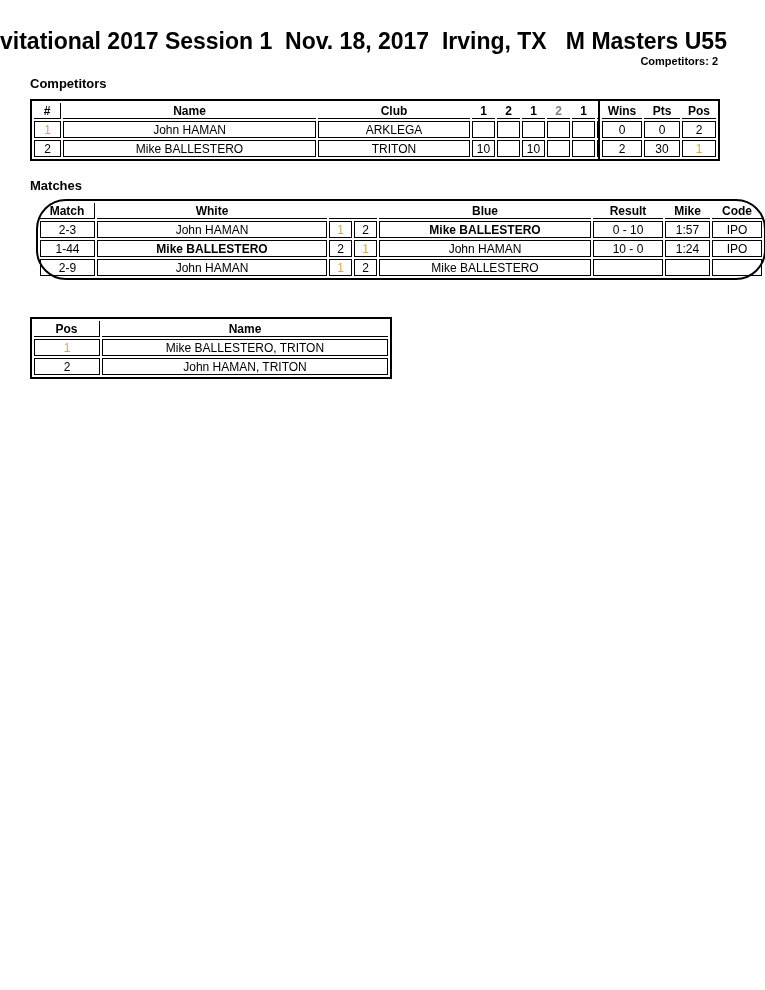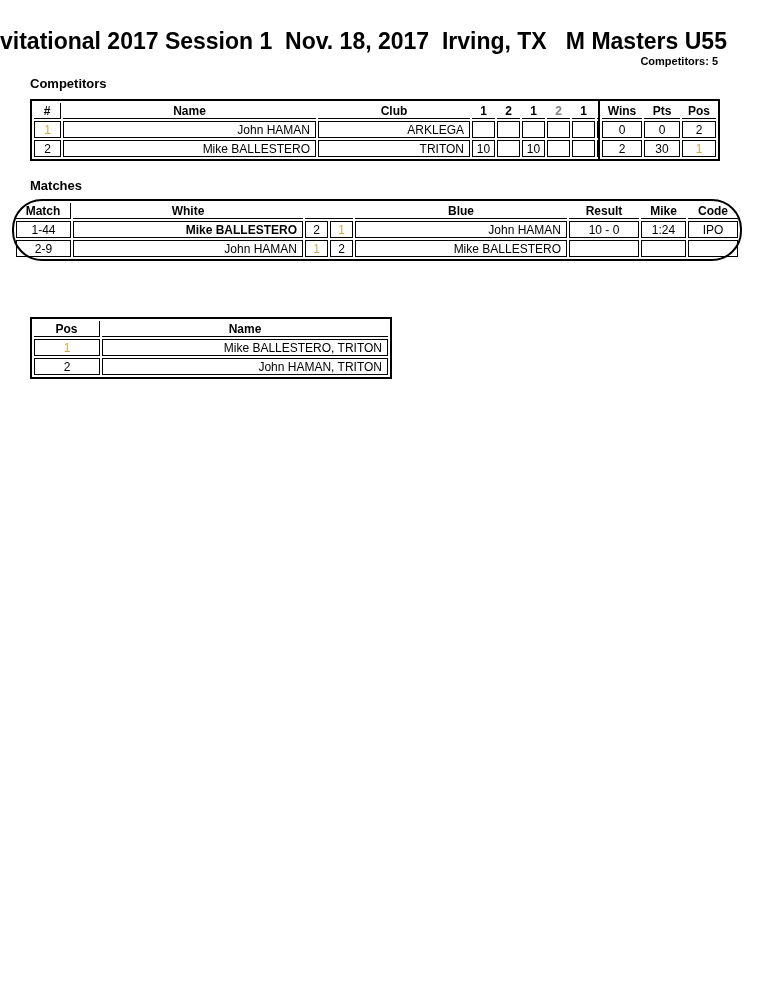--- a/index.html
+++ b/index.html
@@ -32,49 +32,49 @@
   table {
     position: absolute;
     border-collapse: separate;
     border-spacing: 2px;
     border: 2px solid #000;
     table-layout: fixed;
     background: #fff;
   }
   #t-comp-a { left: 30px;  top: 99px;  width: 570px; }
   #t-comp-b { left: 598px; top: 99px;  width: 110px; }
-  #t-matches{ left: 12px;  top: 199px; width: 708px; border-radius: 30px; }
+  #t-matches{ left: 36px;  top: 199px; width: 708px; border-radius: 30px; }
   #t-results{ left: 30px;  top: 317px; width: 352px; }
 
   th {
     font-size: 12px; font-weight: bold;
     border: none; border-bottom: 1px solid #000;
     height: 15px; padding: 0;
     white-space: nowrap; overflow: hidden;
     text-align: center; vertical-align: middle;
   }
   th.first { border-right: 1px solid #000; }
   td {
     font-size: 12px;
     border: 1px solid #000;
     height: 15px; padding: 0;
     white-space: nowrap; overflow: hidden;
     vertical-align: middle;
   }
-  td.left   { text-align: right; padding: 0 5px; }
+  td.left   { text-align: center; padding: 0 5px; }
   td.center { text-align: center; }
   .gold  { color: #cfa94f; }
   .bold  { font-weight: bold; }
   .muted { color: #808080; }
 </style>
 </head>
 <body>
 
 <div class="page-title">vitational 2017 Session 1  Nov. 18, 2017  Irving, TX   M Masters U55</div>
-<div class="comp-count">Competitors: 5</div>
+<div class="comp-count">Competitors: 2</div>
 
 <div class="section-heading" id="h-competitors">Competitors</div>
 
 <table id="t-comp-a">
   <colgroup>
     <col style="width:27px">
       <col style="width:253px">
       <col style="width:152px">
     <col style="width:23px">
       <col style="width:23px">
@@ -162,20 +162,30 @@
       <tr>
     <th class="first">Match</th>
     <th>White</th>
     <th colspan="2"></th>
     <th>Blue</th>
     <th>Result</th>
     <th>Mike</th>
     <th>Code</th>
   </tr>
   <tr>
+    <td class="center">2-3</td>
+    <td class="left">John HAMAN</td>
+    <td class="center gold">1</td>
+    <td class="center">2</td>
+    <td class="left bold">Mike BALLESTERO</td>
+    <td class="center">0 - 10</td>
+    <td class="center">1:57</td>
+    <td class="center">IPO</td>
+  </tr>
+  <tr>
     <td class="center">1-44</td>
     <td class="left bold">Mike BALLESTERO</td>
     <td class="center">2</td>
     <td class="center gold">1</td>
     <td class="left">John HAMAN</td>
     <td class="center">10 - 0</td>
     <td class="center">1:24</td>
     <td class="center">IPO</td>
   </tr>
   <tr>

